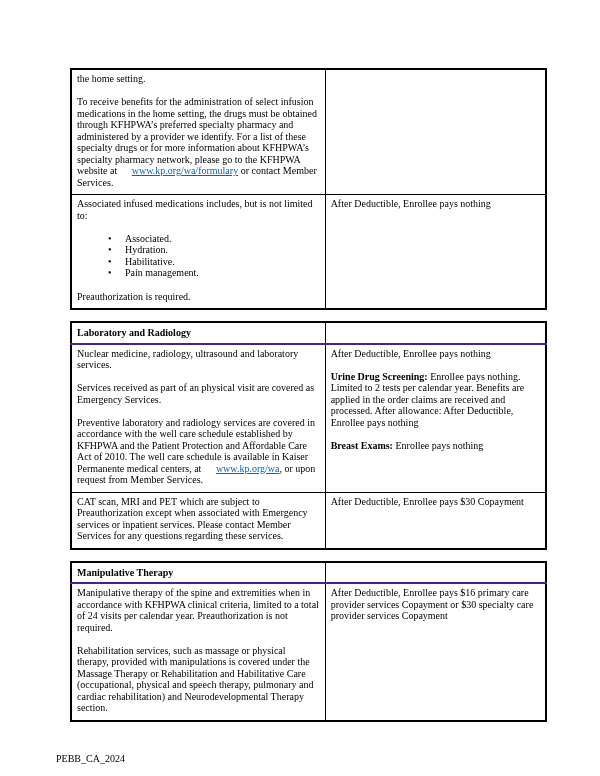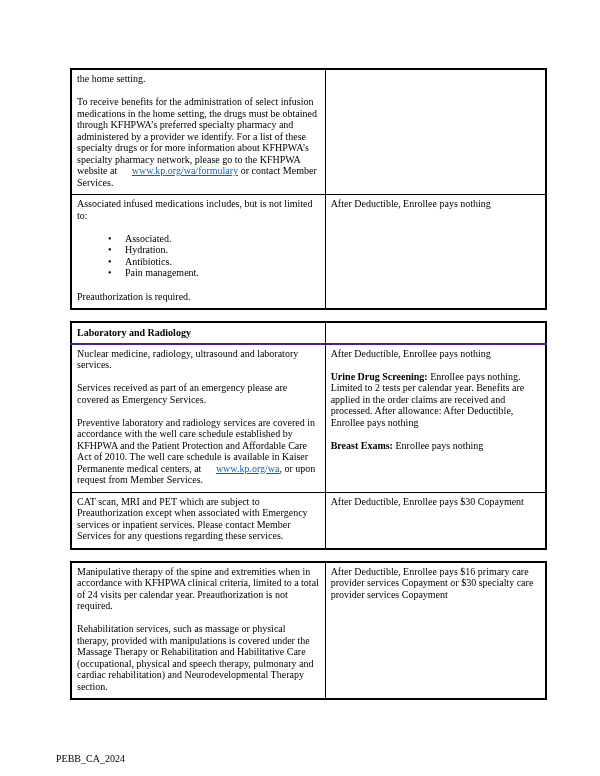--- a/index.html
+++ b/index.html
@@ -63,21 +63,21 @@
             <p class="para">the home setting.</p>
             <p class="para"><span>To receive benefits for the administration of select infusion medications in the home setting, the drugs must be obtained through KFHPWA’s preferred specialty pharmacy and administered by a provider we identify.  For a list of these specialty drugs or for more information about KFHPWA’s specialty pharmacy network, please go to the KFHPWA website at </span><a href="#" class="link">www.kp.org/wa/formulary</a><span> or contact Member Services.</span></p>
           </td>
           <td class="cell"></td>
         </tr>
         <tr>
           <td class="cell">
             <p class="para">Associated infused medications includes, but is not limited to:</p>
             <div class="bullet-row"><span class="bullet">•</span><span>Associated.</span></div>
             <div class="bullet-row"><span class="bullet">•</span><span>Hydration.</span></div>
-            <div class="bullet-row"><span class="bullet">•</span><span>Antibiotics.</span></div>
+            <div class="bullet-row"><span class="bullet">•</span><span>Habilitative.</span></div>
             <div class="bullet-row"><span class="bullet">•</span><span>Pain management.</span></div>
             <p class="para gap-top">Preauthorization is required.</p>
           </td>
           <td class="cell">
             <p class="para">After Deductible, Enrollee pays nothing</p>
           </td>
         </tr>
       </tbody>
     </table>
 
@@ -87,21 +87,21 @@
         <col style="width:46.5%">
       </colgroup>
       <tbody>
         <tr class="header-row">
           <td class="cell">Laboratory and Radiology</td>
           <td class="cell"></td>
         </tr>
         <tr>
           <td class="cell">
             <p class="para">Nuclear medicine, radiology, ultrasound and laboratory services.</p>
-            <p class="para">Services received as part of an emergency please are covered as Emergency Services.</p>
+            <p class="para">Services received as part of an physical visit are covered as Emergency Services.</p>
             <p class="para"><span>Preventive laboratory and radiology services are covered in accordance with the well care schedule established by KFHPWA and the Patient Protection and Affordable Care Act of 2010. The well care schedule is available in Kaiser Permanente medical centers, at </span><a href="#" class="link">www.kp.org/wa</a><span>, or upon request from Member Services.</span></p>
           </td>
           <td class="cell">
             <p class="para">After Deductible, Enrollee pays nothing</p>
             <p class="para"><span class="bold-run">Urine Drug Screening:</span><span> Enrollee pays nothing. Limited to 2 tests per calendar year. Benefits are applied in the order claims are received and processed.  After allowance: After Deductible, Enrollee pays nothing</span></p>
             <p class="para"><span class="bold-run">Breast Exams:</span><span> Enrollee pays nothing</span></p>
           </td>
         </tr>
         <tr>
           <td class="cell">
@@ -113,20 +113,24 @@
         </tr>
       </tbody>
     </table>
 
     <table class="benefits">
       <colgroup>
         <col style="width:53.5%">
         <col style="width:46.5%">
       </colgroup>
       <tbody>
+        <tr class="header-row">
+          <td class="cell">Manipulative Therapy</td>
+          <td class="cell"></td>
+        </tr>
         <tr>
           <td class="cell">
             <p class="para">Manipulative therapy of the spine and extremities when in accordance with KFHPWA clinical criteria, limited to a total of 24 visits per calendar year. Preauthorization is not required.</p>
             <p class="para">Rehabilitation services, such as massage or physical therapy, provided with manipulations is covered under the Massage Therapy or Rehabilitation and Habilitative Care (occupational, physical and speech therapy, pulmonary and cardiac rehabilitation) and Neurodevelopmental Therapy section.</p>
           </td>
           <td class="cell">
             <p class="para">After Deductible, Enrollee pays $16 primary care provider services Copayment or $30 specialty care provider services Copayment</p>
           </td>
         </tr>
       </tbody>

